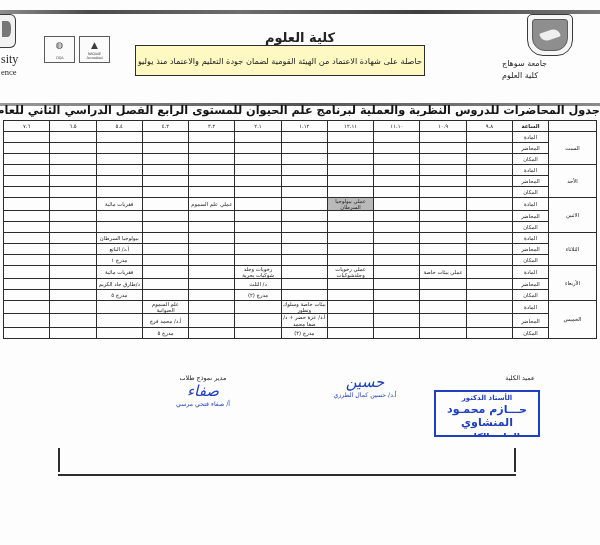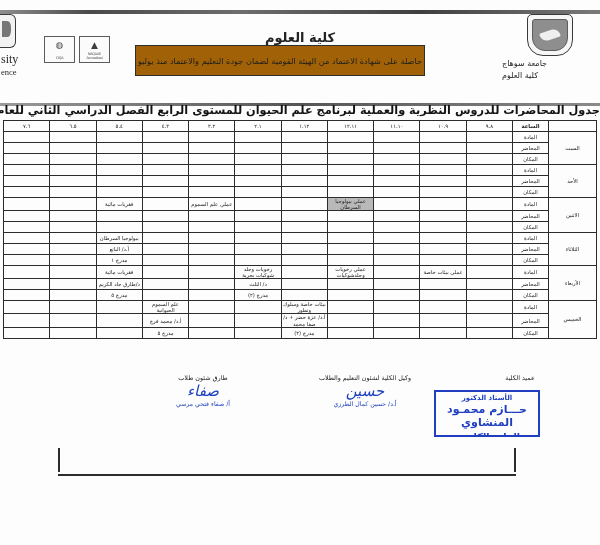--- a/index.html
+++ b/index.html
@@ -72,21 +72,21 @@
     position: absolute; left: 0; right: 0; top: 16px;
     text-align: center;
     font-size: 13px; font-weight: bold; color: #232323;
     letter-spacing: 1px;
     font-family: "DejaVu Sans", sans-serif;
   }
   .hdr-box {
     position: absolute; left: 135px; top: 31px; width: 290px; height: 31px;
     border: 1.4px solid #2e2e2e;
     display: flex; align-items: center; justify-content: center;
-    background: #a16207;
+    background: #fef9c3;
   }
   .hdr-box span {
     font-size: 8.2px; color: #1d1d1d; white-space: nowrap;
     letter-spacing: -0.1px;
   }
   .hdr-right {
     position: absolute; right: 2px; top: 0px; width: 96px; text-align: left;
   }
   .crest-right {
     width: 46px; height: 42px; margin: 0 auto;
@@ -539,27 +539,26 @@
           <td class="blank"></td>
           <td class="blank"></td>
           <td class="blank"></td>
         </tr>
       </tbody>
   </table>
 
   <div class="sigs">
 
     <div class="sig" id="sig-student">
-      <div class="role">طارق شئون طلاب</div>
+      <div class="role">مدير نموذج طلاب</div>
       <div class="scribble">صفاء</div>
       <div class="name">أ/ صفاء فتحي مرسي</div>
     </div>
 
     <div class="sig" id="sig-vice">
-      <div class="role">وكيل الكلية لشئون التعليم والطلاب</div>
       <div class="scribble">حسين</div>
       <div class="name">أ.د/ حسين كمال الطرزي</div>
     </div>
 
     <div class="sig" id="sig-dean">
       <div class="role">عميد الكلية</div>
       <div class="stamp">
         <div class="s1">الأستاذ الدكتور</div>
         <div class="s2">حـــازم محمـود المنشاوي</div>
         <div class="s3">المادة الكليـــة</div>

